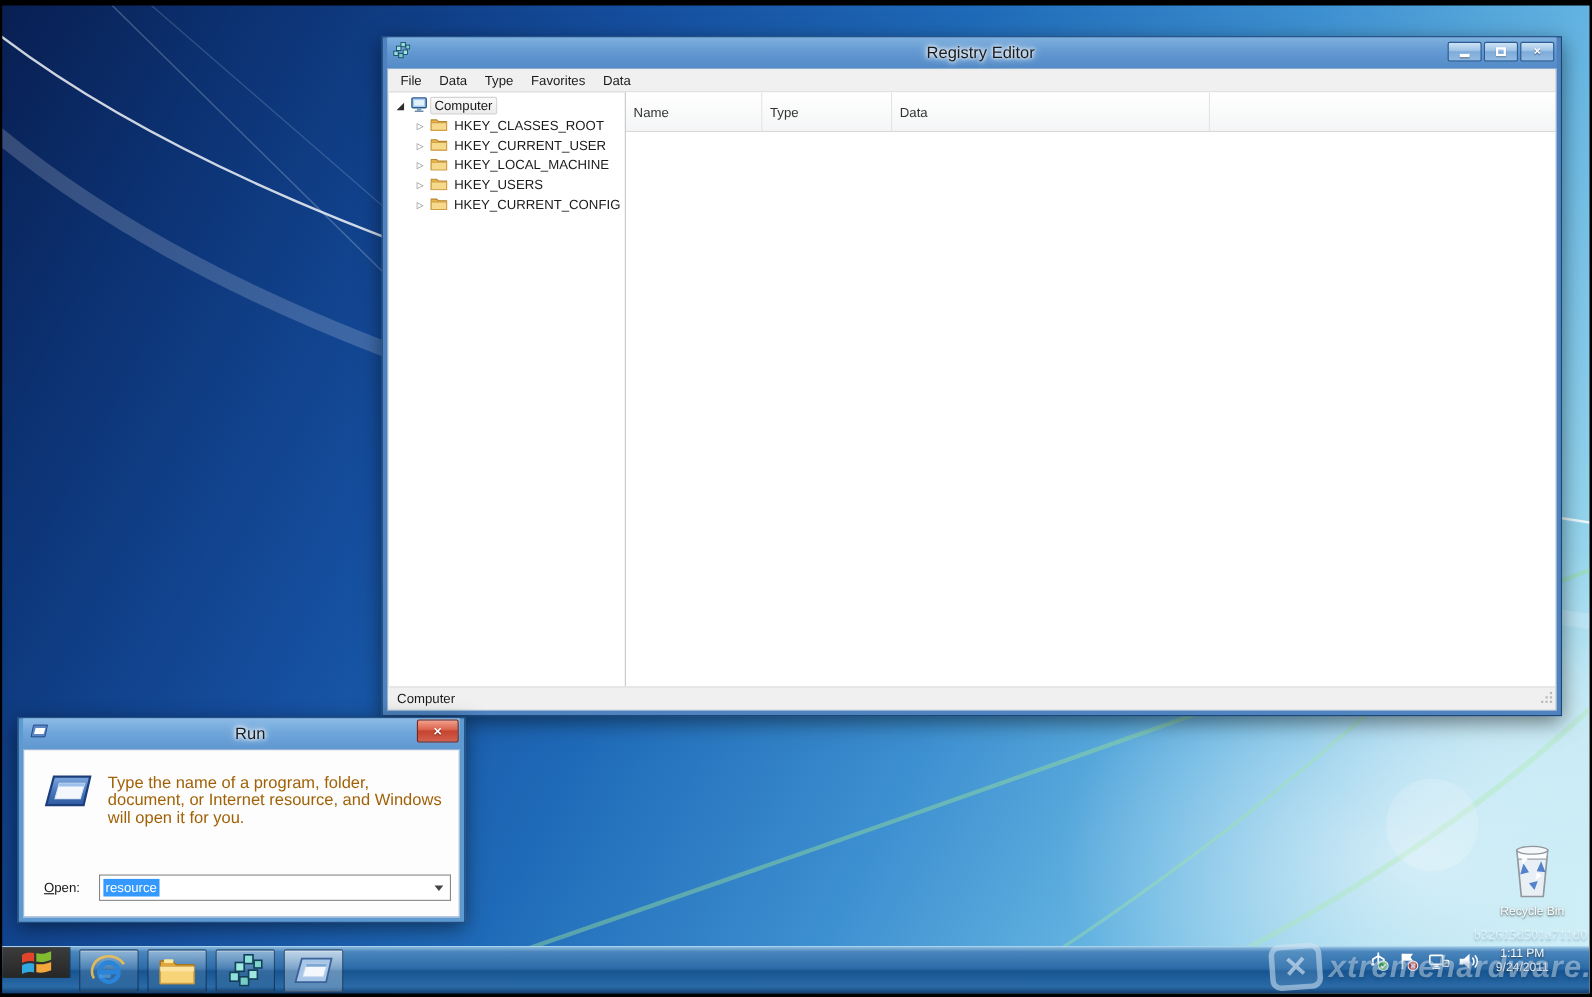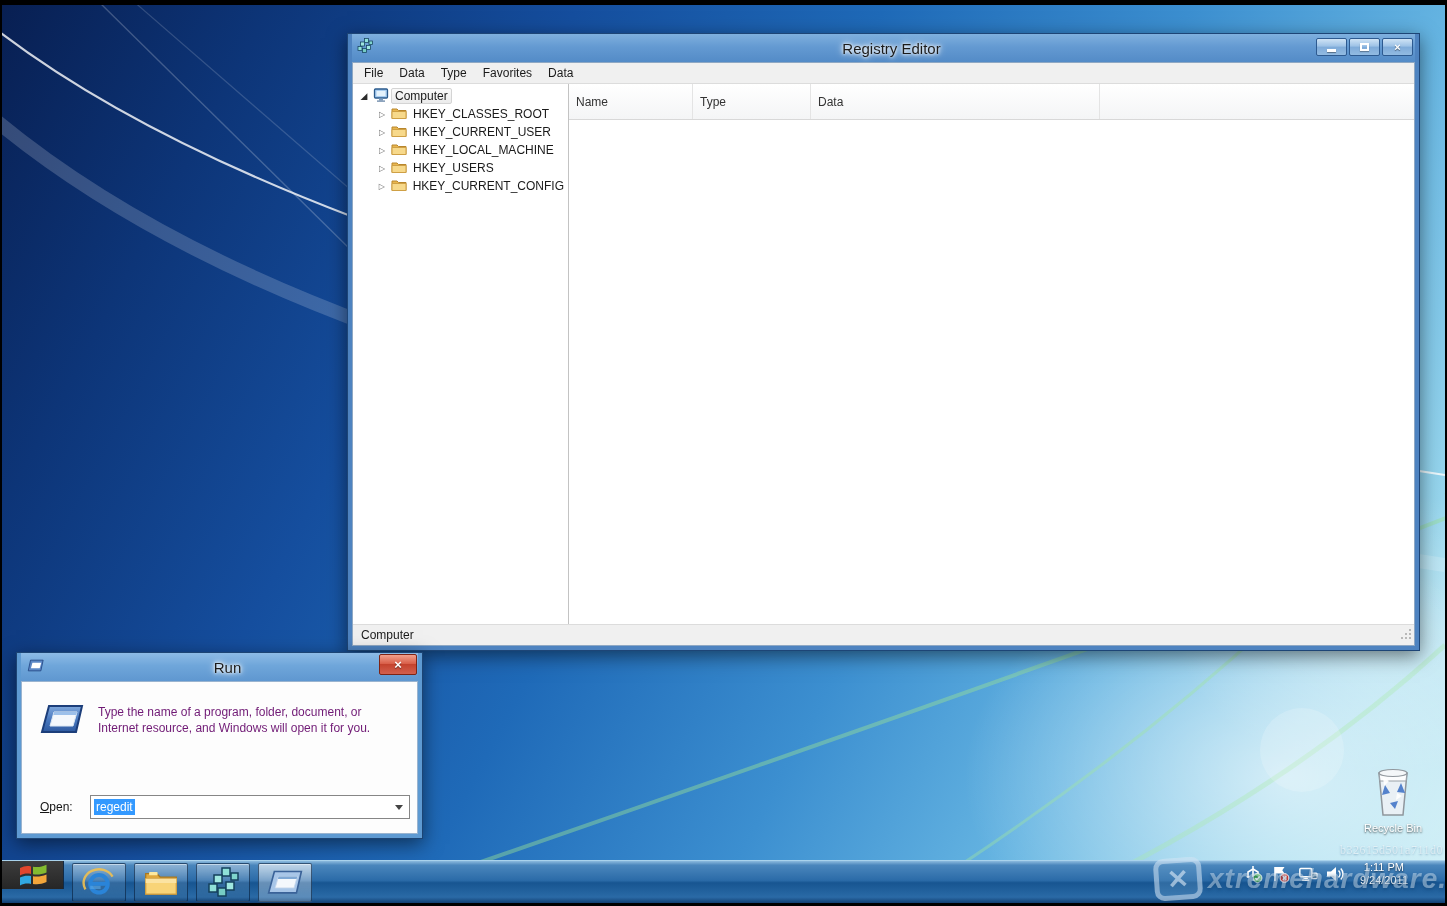--- a/index.html
+++ b/index.html
@@ -54,21 +54,21 @@
   .list-body{flex:1;background:#fff;}
   .statusbar{height:21px;background:#f0f0f0;border-top:1px solid #dcdcdc;display:flex;align-items:center;
        font-size:12px;color:#1a1a1a;padding-left:8px;position:relative;}
   .grip{position:absolute;right:1px;bottom:1px;}
 
   
   .run-dialog{left:14px;top:647px;width:407px;height:187px;background:#5e9ad2;border-color:#1c4474;}
   .run-dialog .titlebar{background:linear-gradient(180deg,#8dbbe6 0%,#6fa6da 45%,#5f97d0 100%);}
   .run-body{background:#fdfdfd;height:calc(100% - 28px);display:flex;flex-direction:column;border:1px solid #9ab4d0;}
   .run-upper{flex:1;padding:20px 12px 0 18px;display:flex;}
-  .run-desc{font-size:12px;color:#701a75;line-height:16px;margin-left:14px;margin-top:2px;width:312px;}
+  .run-desc{font-size:15px;color:#a16207;line-height:16px;margin-left:14px;margin-top:2px;width:312px;}
   .open-row{display:flex;align-items:center;padding:8px 0 14px 18px;}
   .open-label{font-size:12px;color:#151515;width:50px;}
   .accel{text-decoration:underline;}
   .combo{width:320px;height:24px;border:1px solid #868686;background:#fff;display:flex;align-items:center;position:relative;}
   .combo-value{margin-left:3px;font-size:12px;color:#fff;background:#3399ff;padding:1px 2px;}
   .combo-arrow-zone{position:absolute;right:0;top:0;bottom:0;width:20px;display:flex;align-items:center;justify-content:center;}
   .css-caret{width:0;height:0;border-left:4px solid transparent;border-right:4px solid transparent;border-top:5px solid #444;}
   .run-footer{height:64px;background:#f0f0f0;border-top:1px solid #dfdfdf;display:flex;align-items:center;
        justify-content:flex-end;gap:10px;padding-right:15px;}
   .btn{width:86px;height:25px;font-size:12px;color:#1a1a1a;display:flex;align-items:center;justify-content:center;
@@ -299,21 +299,21 @@
               <path d="M9,4 L42,4 L36,30 L2,30 Z" fill="url(#rg)" stroke="#1c3e7a" stroke-width="2"></path>
               <path d="M14,10 L37,10 L33,24 L10,24 Z" fill="#f4f8fc" stroke="#dce8f4" stroke-width="1"></path>
               <path d="M14,10 L37,10 L36.2,13 L13.4,13 Z" fill="#9cc0ea"></path>
             </svg>
           </span>
           <div class="run-desc">Type the name of a program, folder, document, or Internet resource, and Windows will open it for you.</div>
         </div>
         <div class="open-row">
           <span class="open-label"><span class="accel">O</span><span>pen:</span></span>
           <div class="combo">
-            <span class="combo-value">regedit</span>
+            <span class="combo-value">resource</span>
             <span class="combo-arrow-zone">
               <span class="css-caret"></span>
             </span>
           </div>
         </div>
       </div>
     </div>
 
     <div class="taskbar">
       <div class="start-btn">

